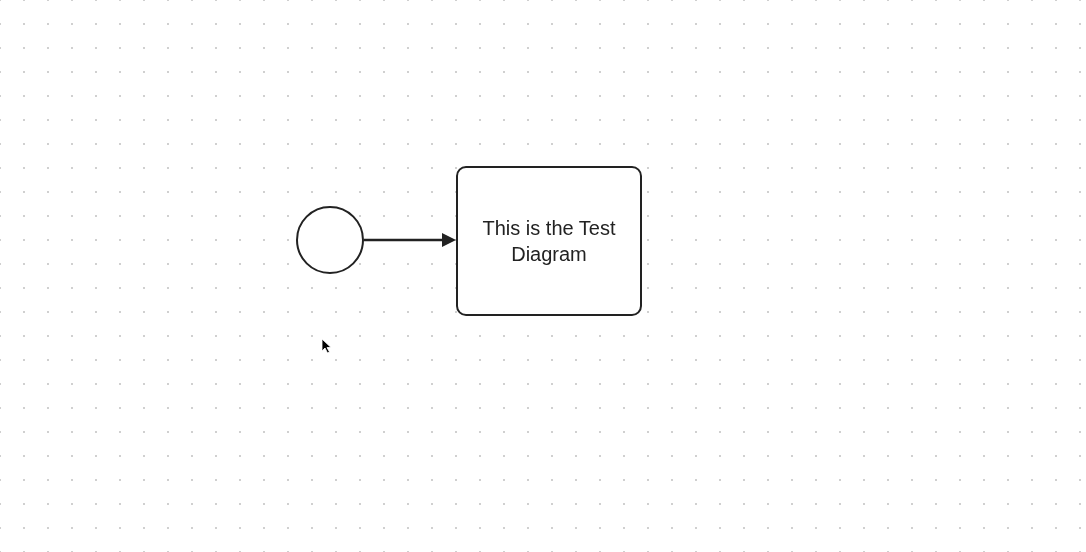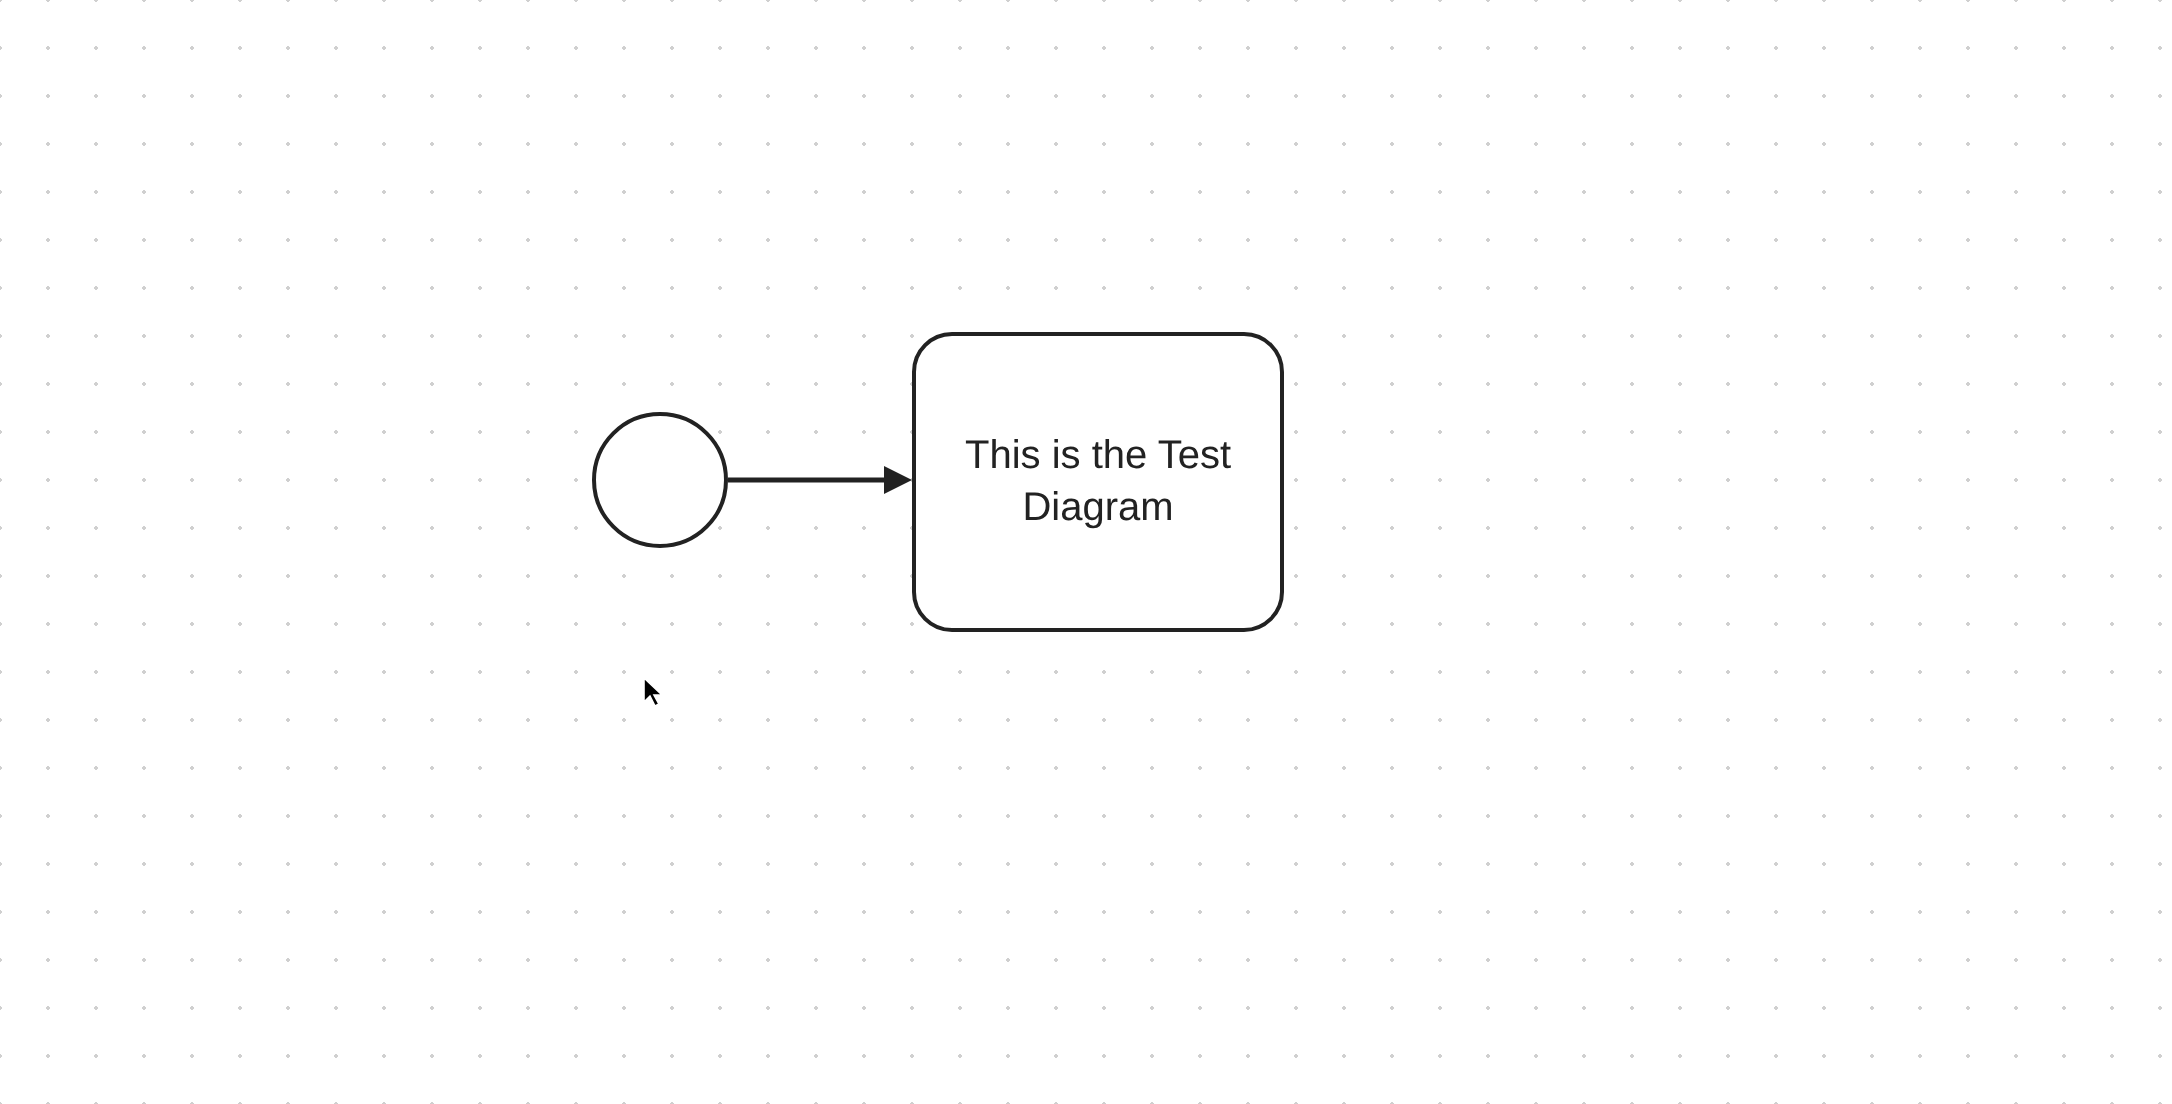--- a/index.html
+++ b/index.html
@@ -31,21 +31,21 @@
       border-radius: 50%;
       background: #ffffff;
       left: 296px;
       top: 206px;
     }
     .task-box {
       position: absolute;
       width: 186px;
       height: 150px;
       border: 2px solid #222;
-      border-radius: 20px;
+      border-radius: 10px;
       background: #ffffff;
       left: 456px;
       top: 166px;
       display: flex;
       align-items: center;
       justify-content: center;
       padding: 10px;
     }
     .task-label {
       font-size: 20px;

